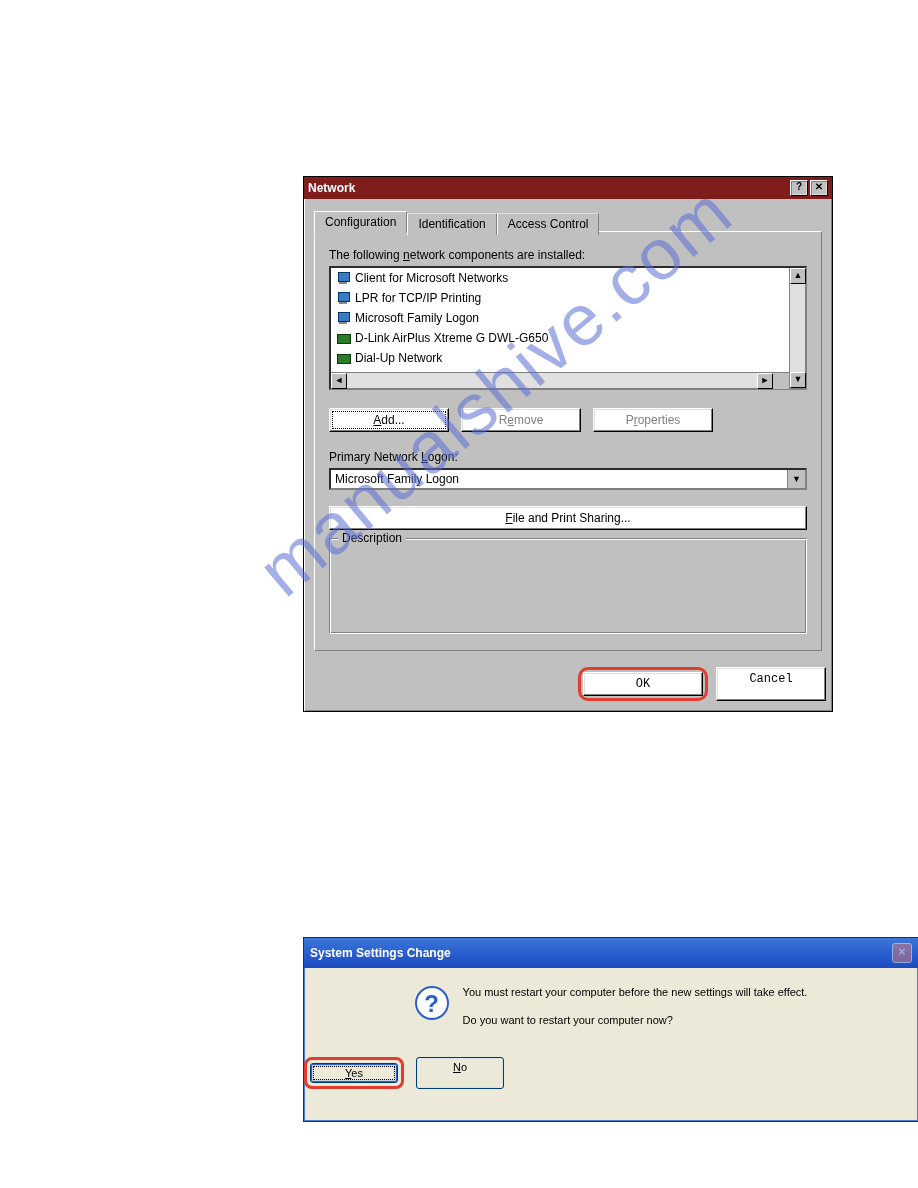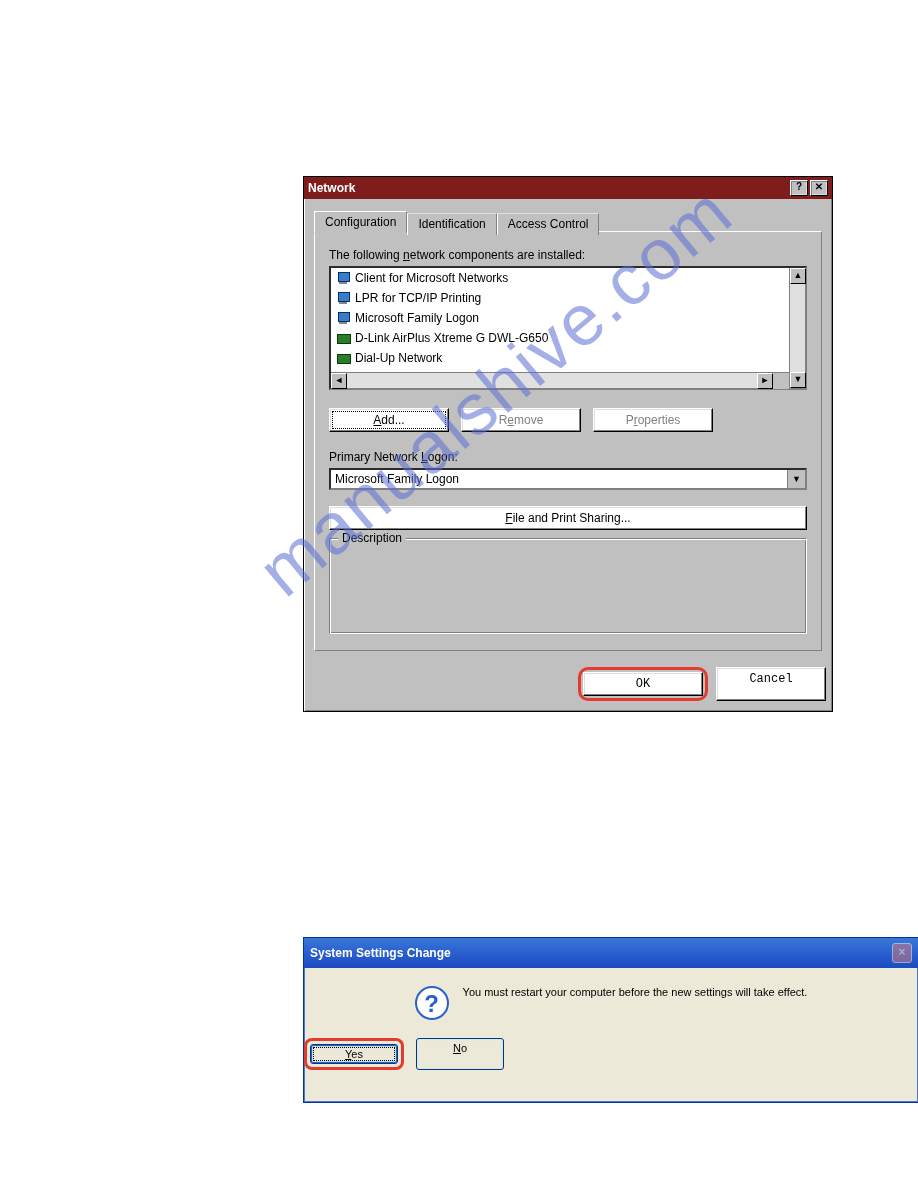--- a/index.html
+++ b/index.html
@@ -425,20 +425,21 @@
 
 <div class="xp-dialog">
   <div class="xp-titlebar">
     <span>System Settings Change</span>
     <div class="xp-close">×</div>
   </div>
   <div class="xp-body">
     <div class="xp-q-icon"></div>
     <div class="xp-text">
       <p>You must restart your computer before the new settings will take effect.</p>
+      <p>Do you want to restart your computer now?</p>
     </div>
   </div>
   <div class="xp-buttons">
     <span class="yes-highlight">
       <div class="xp-btn default"><u>Y</u>es</div>
     </span>
     <div class="xp-btn"><u>N</u>o</div>
   </div>
 </div>
 

